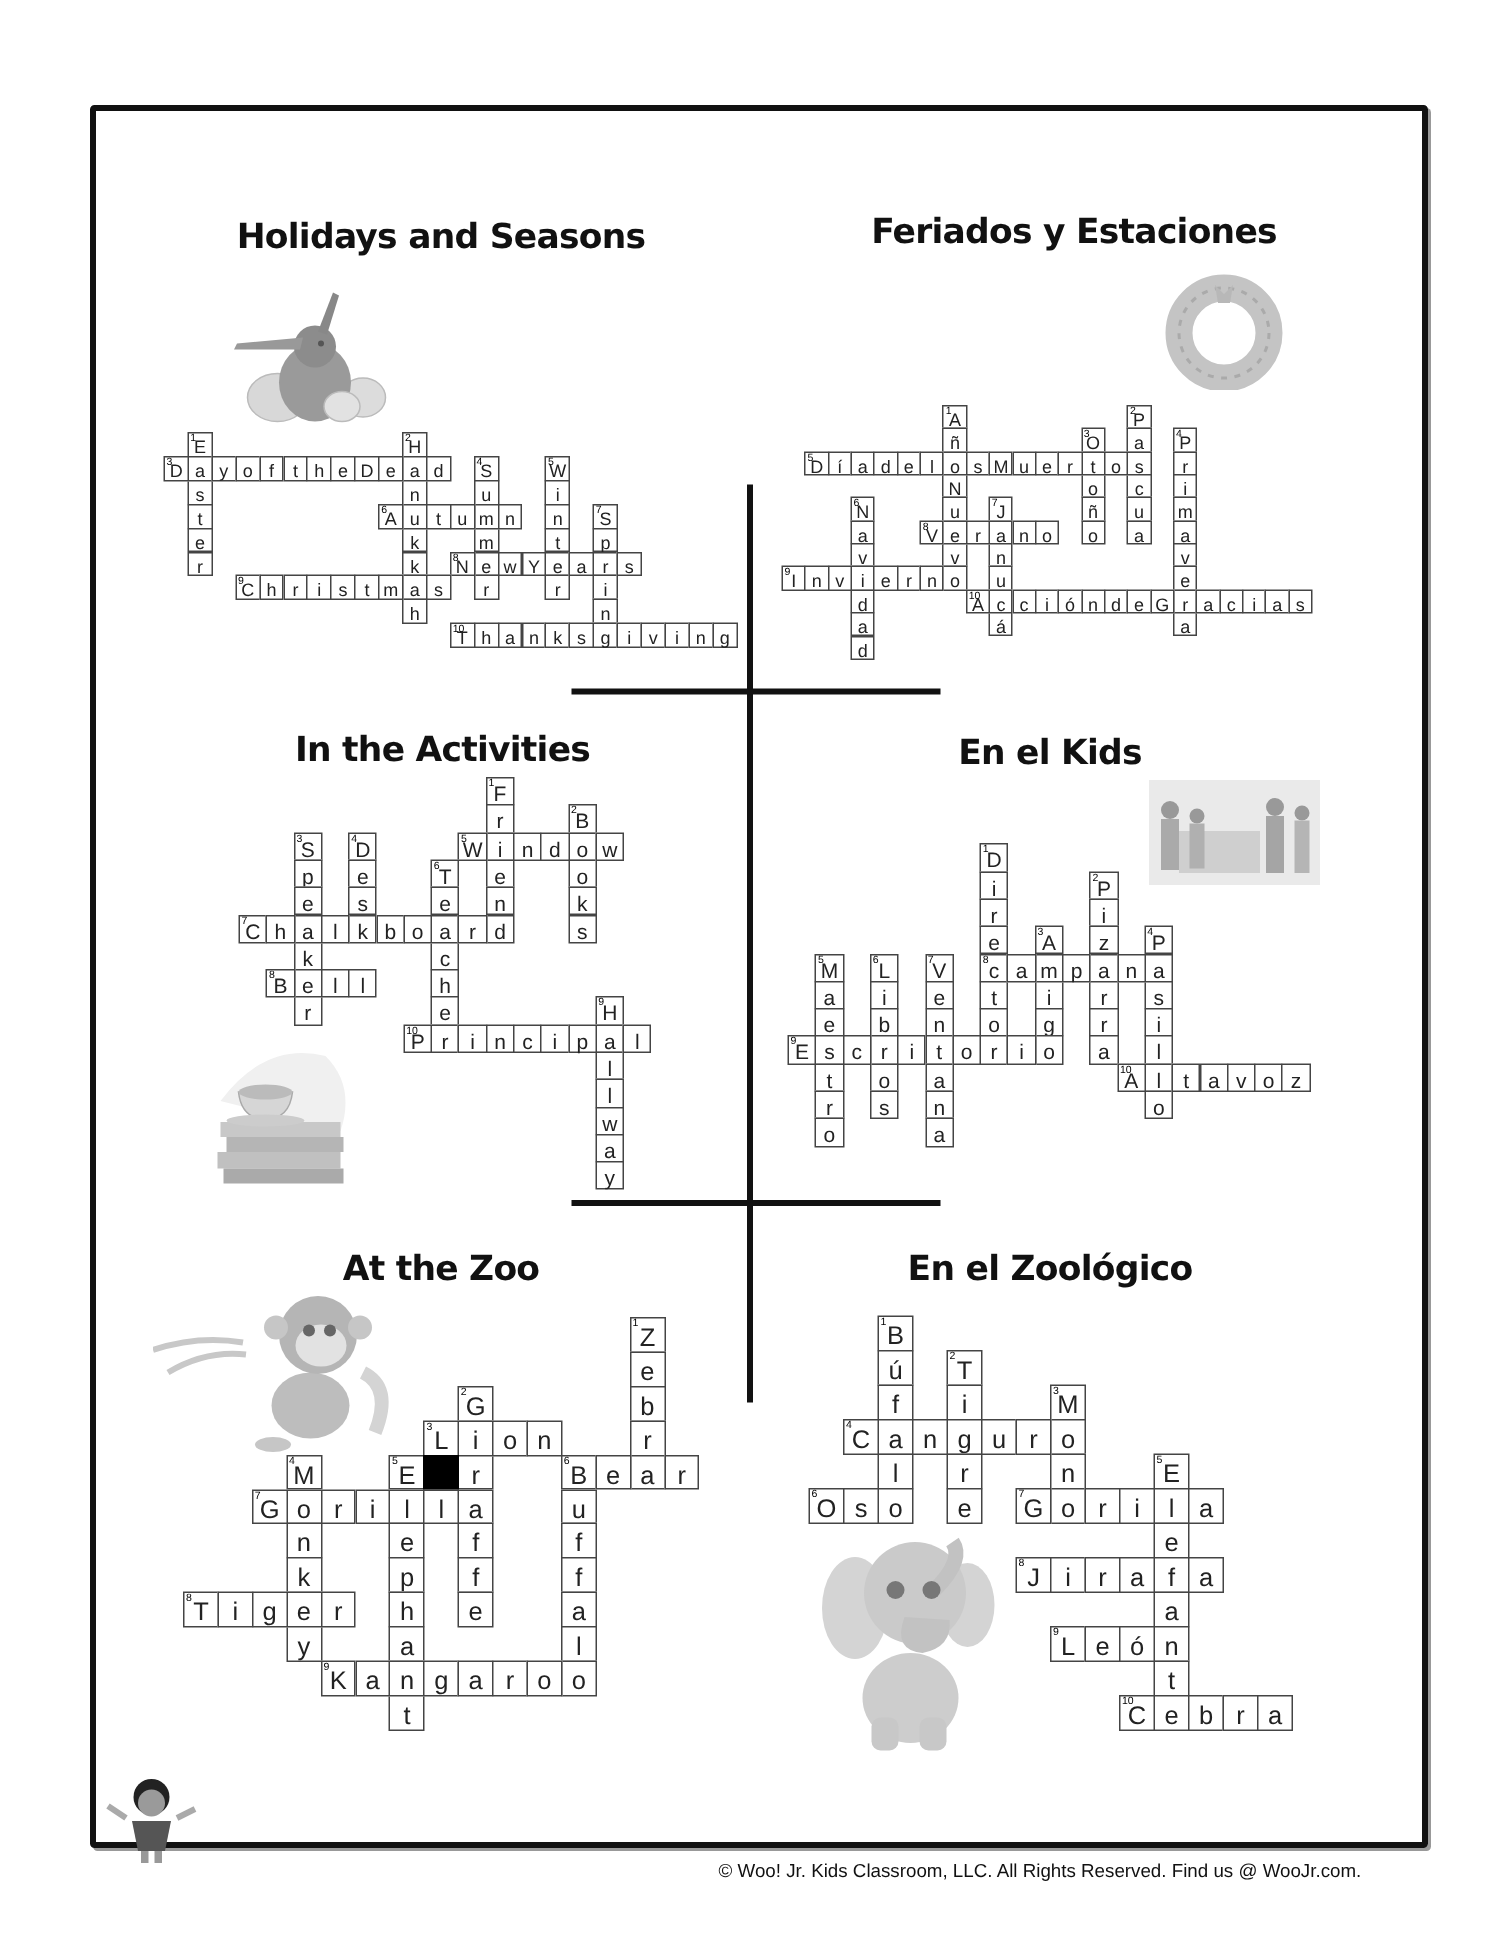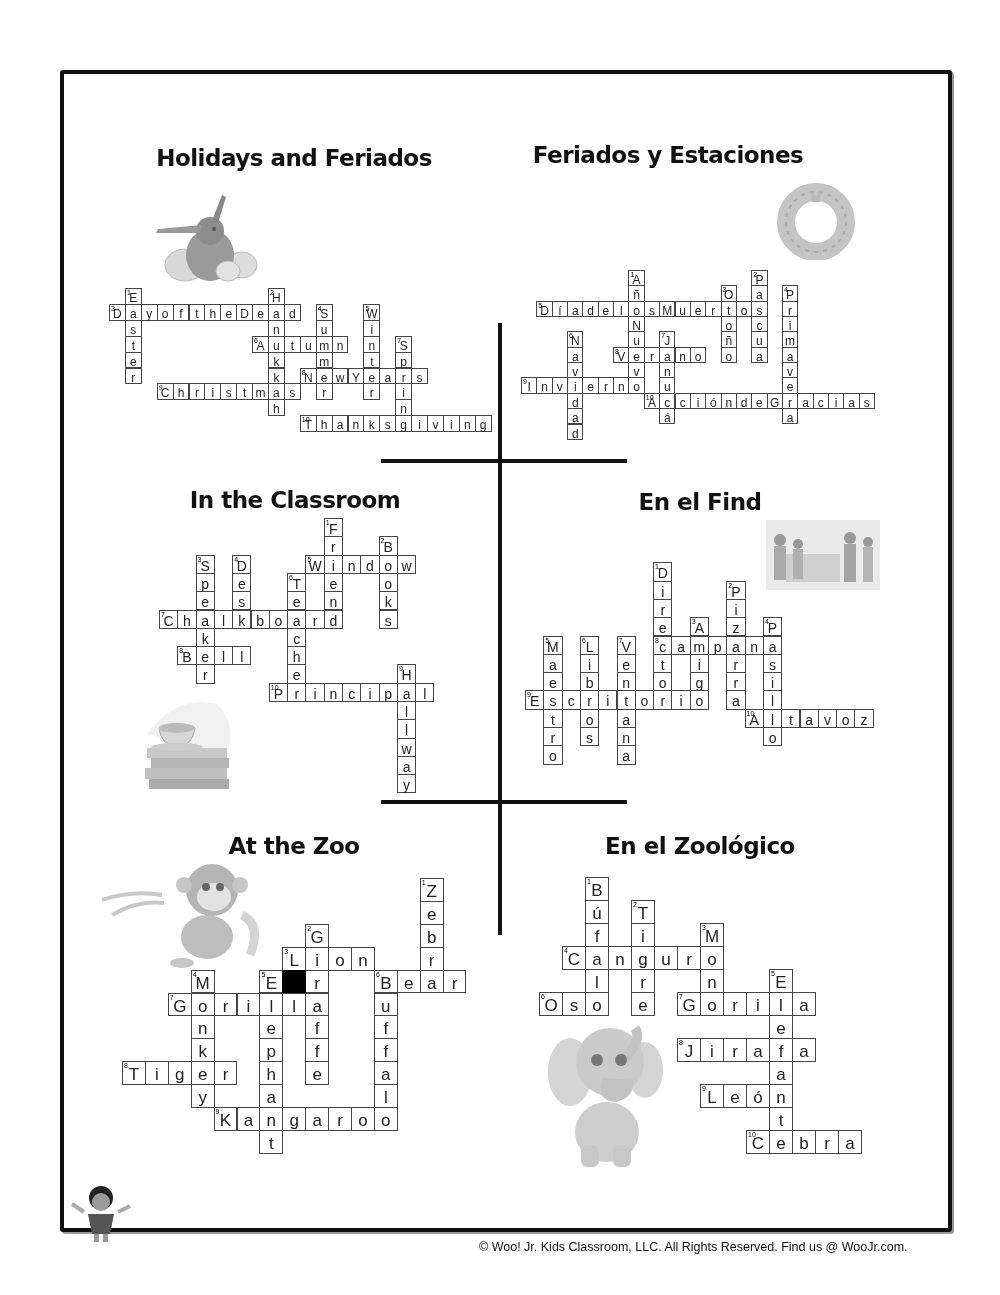--- a/index.html
+++ b/index.html
@@ -17,24 +17,24 @@
   .footer{position:absolute;left:479px;top:1240px;font-size:12.5px;color:#111;white-space:nowrap;}
 </style>
 </head>
 <body>
 
 <div class="frame"></div>
 <div class="vline"></div>
 <div class="hline" style="left:381px;top:459px;width:246px;"></div>
 <div class="hline" style="left:381px;top:800px;width:246px;"></div>
 
-<div class="title" style="left:294px;top:145px;">Holidays and Feriados</div>
-<div class="title" style="left:668px;top:142px;">Feriados y Estaciones</div>
-<div class="title" style="left:295px;top:487px;">In the Classroom</div>
-<div class="title" style="left:700px;top:489px;">En el Find</div>
+<div class="title" style="left:294px;top:145px;">Holidays and Seasons</div>
+<div class="title" style="left:716px;top:142px;">Feriados y Estaciones</div>
+<div class="title" style="left:295px;top:487px;">In the Activities</div>
+<div class="title" style="left:700px;top:489px;">En el Kids</div>
 <div class="title" style="left:294px;top:833px;">At the Zoo</div>
 <div class="title" style="left:700px;top:833px;">En el Zoológico</div>
 
 <div class="grid" id="grid-0" style="left: 109px; top: 288px;">
     <div class="cell" style="left: 15.9px; top: 0px; width: 16.9px; height: 16.9px; font-size: 12px; line-height: 18.9px;">
       <span class="num">1</span>
       <span class="ch">E</span>
     </div>
     <div class="cell" style="left: 15.9px; top: 15.9px; width: 16.9px; height: 16.9px; font-size: 12px; line-height: 18.9px;">
       <span class="ch">a</span>

